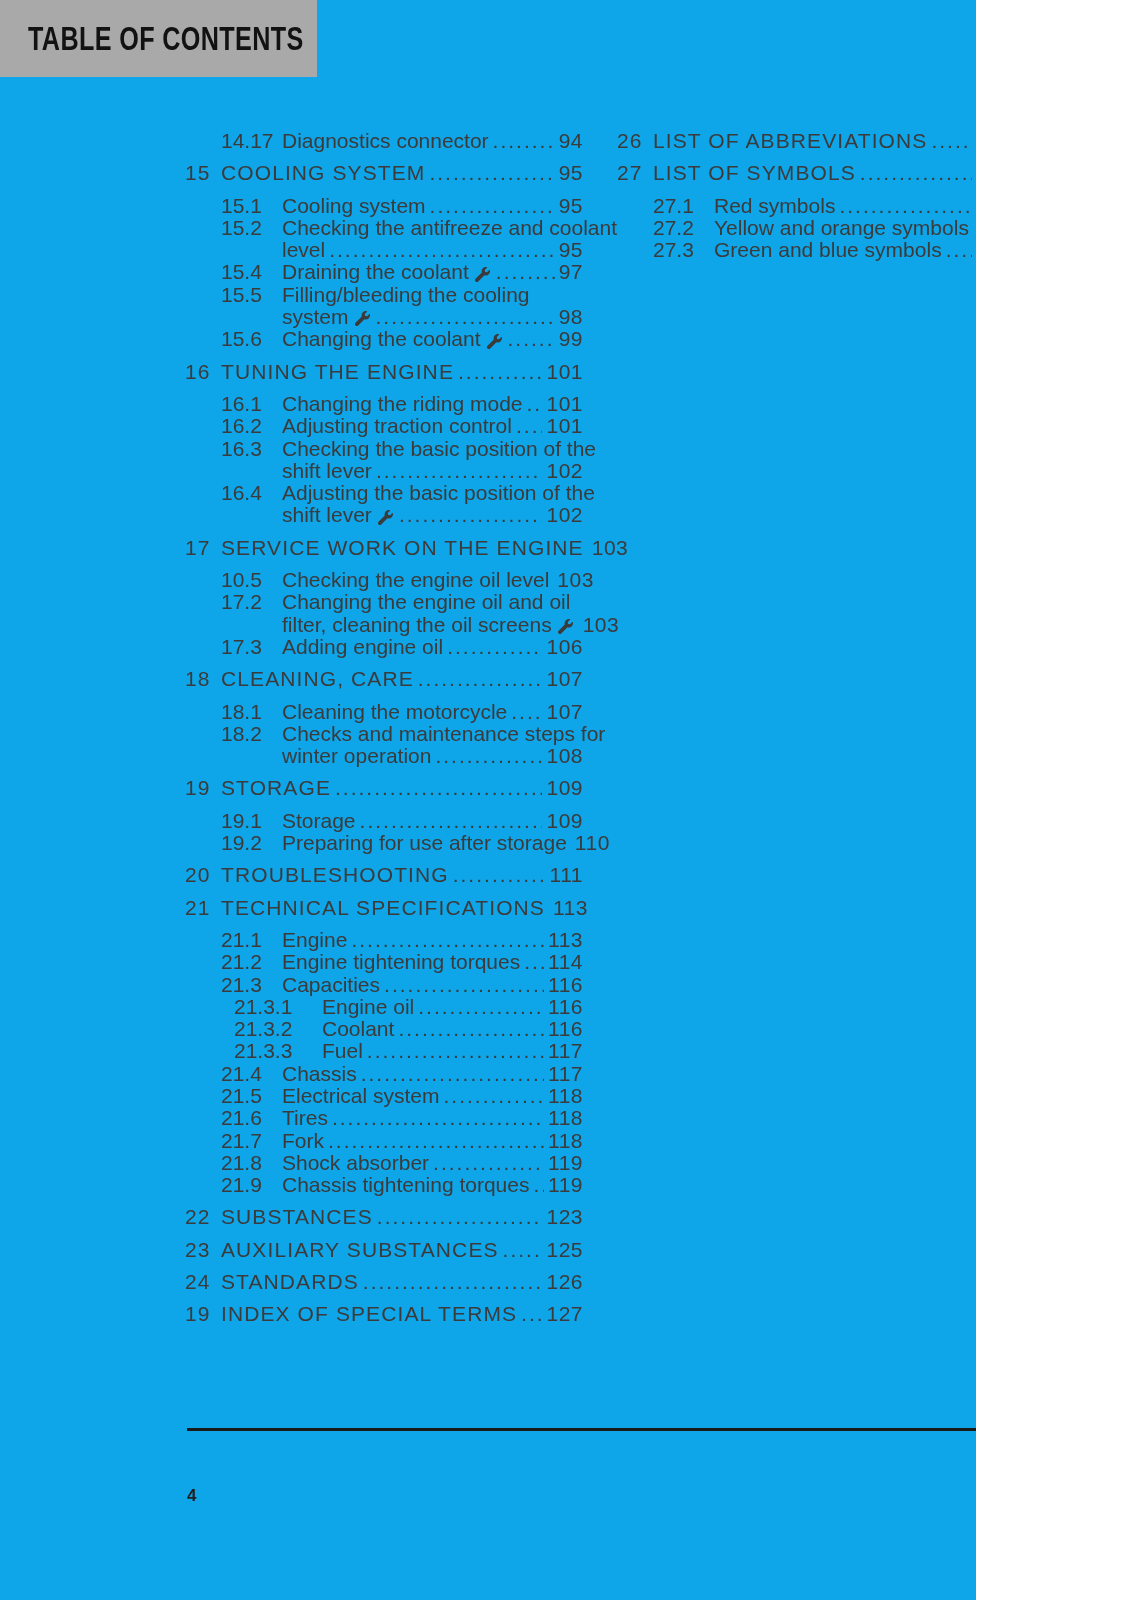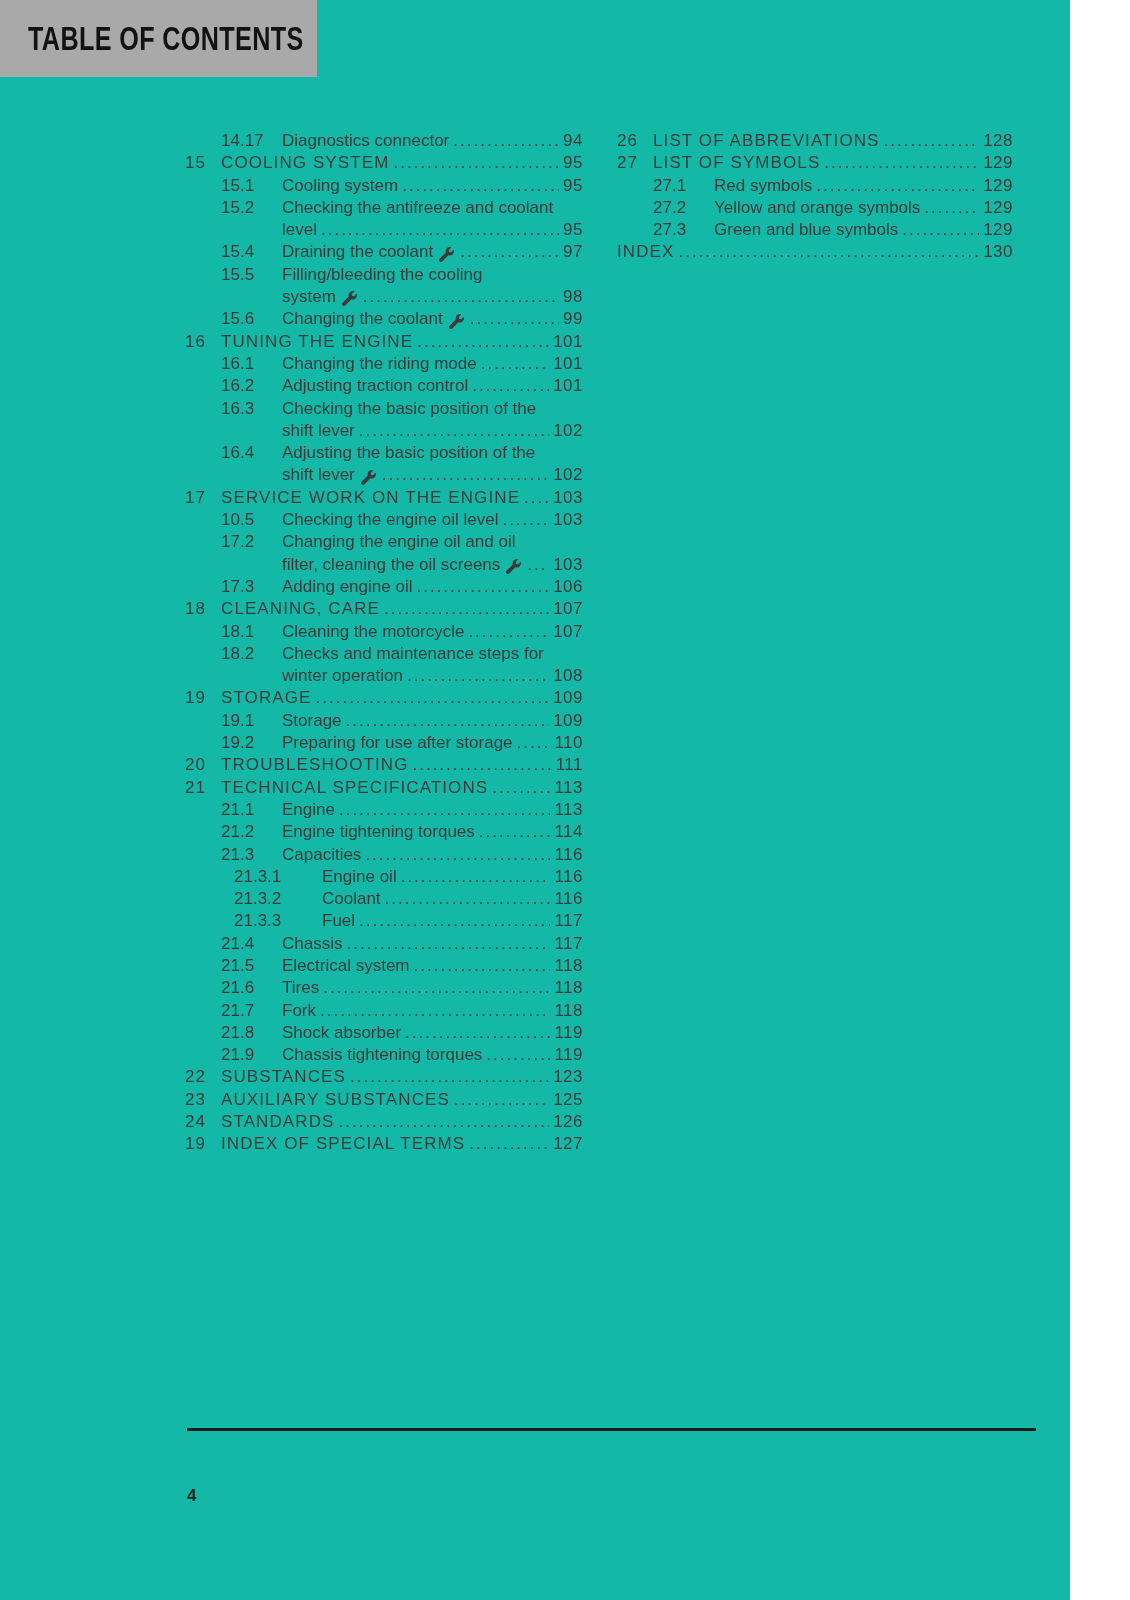--- a/index.html
+++ b/index.html
@@ -1,20 +1,20 @@
 <!DOCTYPE html>
 <html style="--header-bg: #a9a9a9; --text: #3b3b3b; --rule: #1a1a1a;"><head>
 <meta charset="utf-8">
 <style>
   html, body { margin: 0; padding: 0; background: #ffffff; }
   .page {
     position: relative;
-    width: 1070px;
+    width: 976px;
     height: 1600px;
-    background: #14b8a6;
+    background: #0ea5e9;
     font-family: "Liberation Sans", sans-serif;
     color: var(--text, #3b3b3b);
     overflow: hidden;
   }
   
   .header-box {
     position: absolute;
     left: 0; top: 0;
     width: 317px; height: 77px;
     background: var(--header-bg, #a9a9a9);
@@ -32,26 +32,26 @@
     transform: scaleX(0.74);
     transform-origin: left center;
   }
   
   .col { position: absolute; top: 130px; }
   .col-left  { left: 185px; width: 398px; }
   .col-right { left: 617px; width: 396px; }
 
   .row {
     display: flex;
-    font-size: 17px;
+    font-size: 21px;
     line-height: 22.3px;
     color: var(--text, #3b3b3b);
   }
   .row .num { flex: 0 0 auto; }
-  .chapter, .plain { margin: 0 0; letter-spacing: 1.1px; align-items: flex-end; }
+  .chapter, .plain { margin: 10px 0; letter-spacing: 1.1px; align-items: flex-end; }
   .col > .row:first-child { margin-top: 0; }
   .chapter .num { width: 36px; }
   .sub .num    { margin-left: 36px; width: 61px; }
   .subsub .num { margin-left: 49px; width: 88px; }
   .content { flex: 1 1 auto; min-width: 0; }
   .pre { white-space: nowrap; }
   .lastline { display: flex; align-items: baseline; }
   .t { white-space: nowrap; flex: 0 0 auto; }
   .dots {
     flex: 1 1 auto;
@@ -573,27 +573,18 @@
       <div class="row sub">
         <span class="num">27.3</span>
         <div class="content">
           <div class="lastline">
             <span class="t">Green and blue symbols</span>
             <span class="dots"></span>
             <span class="page-num">129</span>
           </div>
         </div>
       </div>
-      <div class="row plain">
-        <div class="content">
-          <div class="lastline">
-            <span class="t">INDEX</span>
-            <span class="dots"></span>
-            <span class="page-num">130</span>
-          </div>
-        </div>
-      </div>
     </div>
 
   <div class="footer-rule"></div>
   <div class="folio">4</div>
 
 </div>
 
 </body></html>

